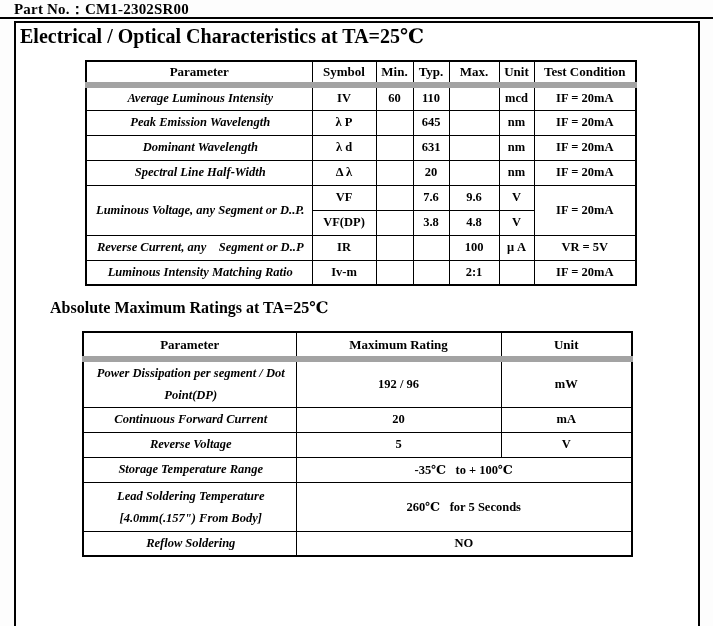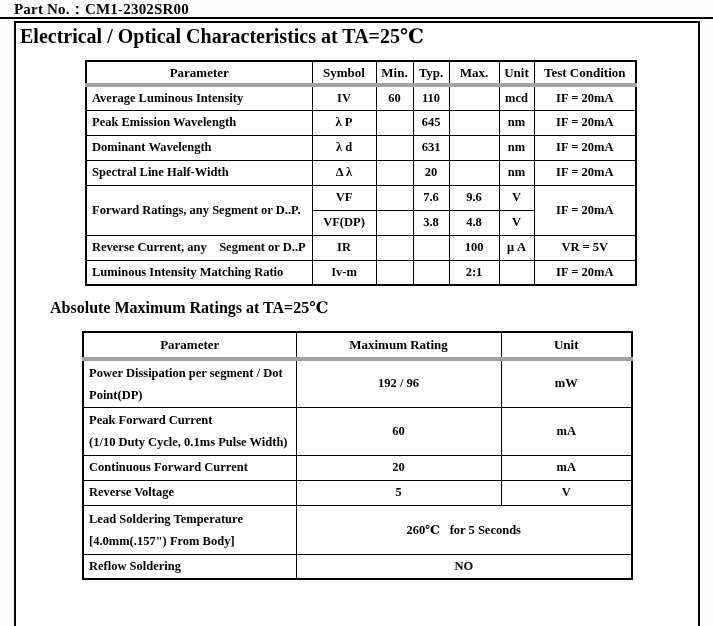--- a/index.html
+++ b/index.html
@@ -76,24 +76,25 @@
   }
   td, th {
     border: 1px solid #000;
     font-size: 12.5px;
     font-weight: bold;
     padding: 0 3px;
     overflow: hidden;
     text-align: center;
     vertical-align: middle;
   }
-  th { font-size: 13px; border-bottom: 4px solid #a3a3a3; }
+  th { font-size: 13px; border-bottom: 6px solid #a3a3a3; }
   td.param {
-    text-align: left;
+    text-align: center;
     padding-left: 5px;
+    font-style: italic;
   }
   .pline { line-height: 22px; white-space: nowrap; }
   .pline:empty { display: none; }
   tr.hdr  { height: 24px; }
   tr.r25  { height: 25px; }
   tr.hdr2 { height: 27px; }
   tr.r48  { height: 48px; }
   tr.r24  { height: 24px; }
   tr.r49  { height: 49px; }
   .val { white-space: nowrap; }
@@ -158,21 +159,21 @@
     <tr class="r25">
       <td class="param">Spectral Line Half-Width</td>
       <td>Δ λ</td>
       <td></td>
       <td>20</td>
       <td></td>
       <td>nm</td>
       <td>IF = 20mA</td>
     </tr>
     <tr class="r25">
-      <td class="param" rowspan="2">Forward Ratings, any Segment or D..P.</td>
+      <td class="param" rowspan="2">Luminous Voltage, any Segment or D..P.</td>
       <td>VF</td>
       <td></td>
       <td>7.6</td>
       <td>9.6</td>
       <td>V</td>
       <td rowspan="2">IF = 20mA</td>
     </tr>
     <tr class="r25">
       <td>VF(DP)</td>
       <td></td>
@@ -216,37 +217,33 @@
       <th>Unit</th>
     </tr>
     <tr class="r48">
       <td class="param">
         <div class="pline">Power Dissipation per segment / Dot</div>
         <div class="pline">Point(DP)</div>
       </td>
       <td class="val">192 / 96</td>
       <td>mW</td>
     </tr>
-    <tr class="r48">
-      <td class="param">
-        <div class="pline">Peak Forward Current</div>
-        <div class="pline">(1/10 Duty Cycle, 0.1ms Pulse Width)</div>
-      </td>
-      <td class="val">60</td>
-      <td>mA</td>
-    </tr>
     <tr class="r25">
       <td class="param">Continuous Forward Current</td>
       <td class="val">20</td>
       <td>mA</td>
     </tr>
     <tr class="r25">
       <td class="param">Reverse Voltage</td>
       <td class="val">5</td>
       <td>V</td>
+    </tr>
+    <tr class="r25">
+      <td class="param">Storage Temperature Range</td>
+      <td class="val" colspan="2">-35℃  to + 100℃</td>
     </tr>
     <tr class="r49">
       <td class="param">
         <div class="pline">Lead Soldering Temperature</div>
         <div class="pline">[4.0mm(.157") From Body]</div>
       </td>
       <td class="val" colspan="2">260℃  for 5 Seconds</td>
     </tr>
     <tr class="r25">
       <td class="param">Reflow Soldering</td>

